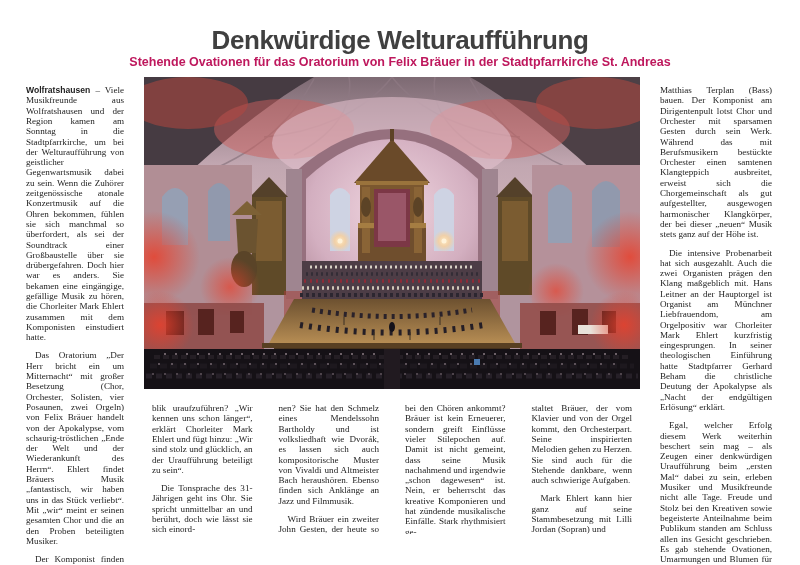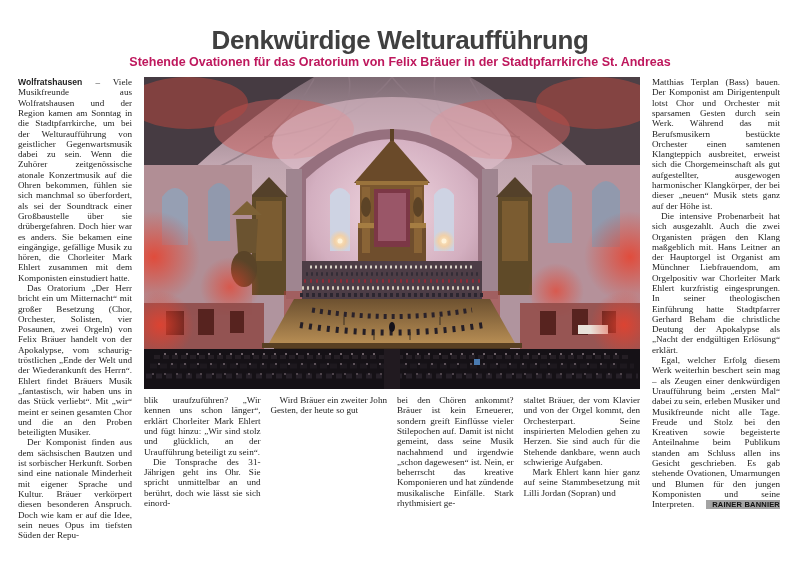--- a/index.html
+++ b/index.html
@@ -20,21 +20,21 @@
     display:flex; gap:12px; padding:0 18px; margin-top:7px;
     box-sizing:border-box;
   }
   .col {
     font:9.1px/10.3px "Liberation Serif", serif; text-align:justify;
     hyphens:auto; color:#232323;
   }
   .col-first { width:114px; flex:none; }
   .col-last  { width:128px; flex:none; }
   .center    { width:496px; flex:none; }
-  .para { margin:0; }
+  .para { margin:8px; }
   .para.indent { text-indent:9px; }
   .dateline { font:bold 8.6px "Liberation Sans", sans-serif; }
   .photo-frame { width:496px; height:312px; line-height:0; }
   .caption {
     position:relative; margin-top:4px;
     font:10px/12px "Liberation Sans", sans-serif; color:#1b1b1b;
     text-align:justify;
   }
   .cap-lead { font-weight:bold; }
   .credit {
@@ -226,20 +226,21 @@
         </svg>
       </div>
 
 
       <div class="subcols">
         <div class="col">
           <p class="para">blik uraufzuführen? „Wir kennen uns schon länger“, erklärt Chorleiter Mark Ehlert und fügt hinzu: „Wir sind stolz und glücklich, an der Uraufführung beteiligt zu sein“.</p>
           <p class="para indent">Die Tonsprache des 31-Jährigen geht ins Ohr. Sie spricht unmittelbar an und berührt, doch wie lässt sie sich einord-</p>
         </div>
         <div class="col">
+          <p class="para">nen? Sie hat den Schmelz eines Mendelssohn Bartholdy und ist volksliedhaft wie Dvorák, es lassen sich auch kompositorische Muster von Vivaldi und Altmeister Bach heraushören. Ebenso finden sich Anklänge an Jazz und Filmmusik.</p>
           <p class="para indent">Wird Bräuer ein zweiter John Gesten, der heute so gut</p>
         </div>
         <div class="col">
           <p class="para">bei den Chören ankommt? Bräuer ist kein Erneuerer, sondern greift Einflüsse vieler Stilepochen auf. Damit ist nicht gemeint, dass seine Musik nachahmend und irgendwie „schon dagewesen“ ist. Nein, er beherrscht das kreative Komponieren und hat zündende musikalische Einfälle. Stark rhythmisiert ge-</p>
         </div>
         <div class="col">
           <p class="para">staltet Bräuer, der vom Klavier und von der Orgel kommt, den Orchesterpart. Seine inspirierten Melodien gehen zu Herzen. Sie sind auch für die Stehende dankbare, wenn auch schwierige Aufgaben.</p>
           <p class="para indent">Mark Ehlert kann hier ganz auf seine Stammbesetzung mit Lilli Jordan (Sopran) und</p>
         </div>
       </div>

